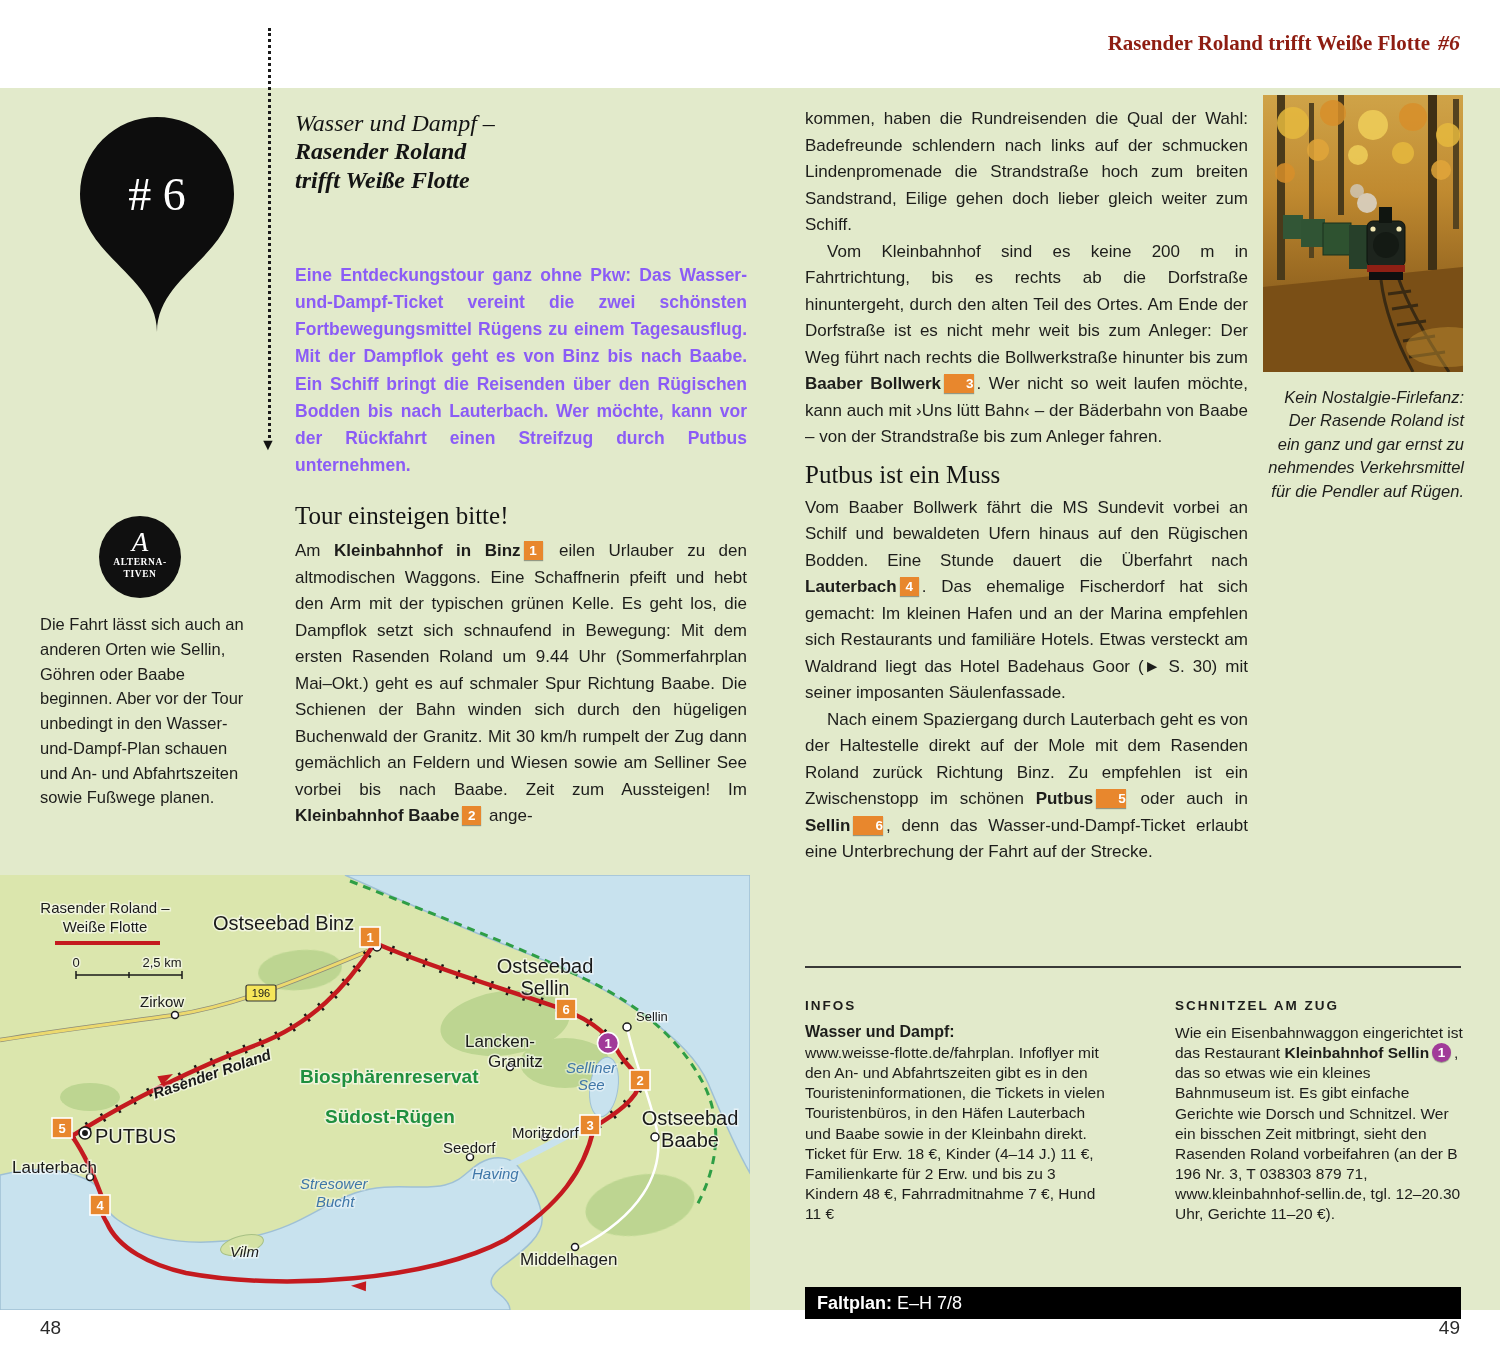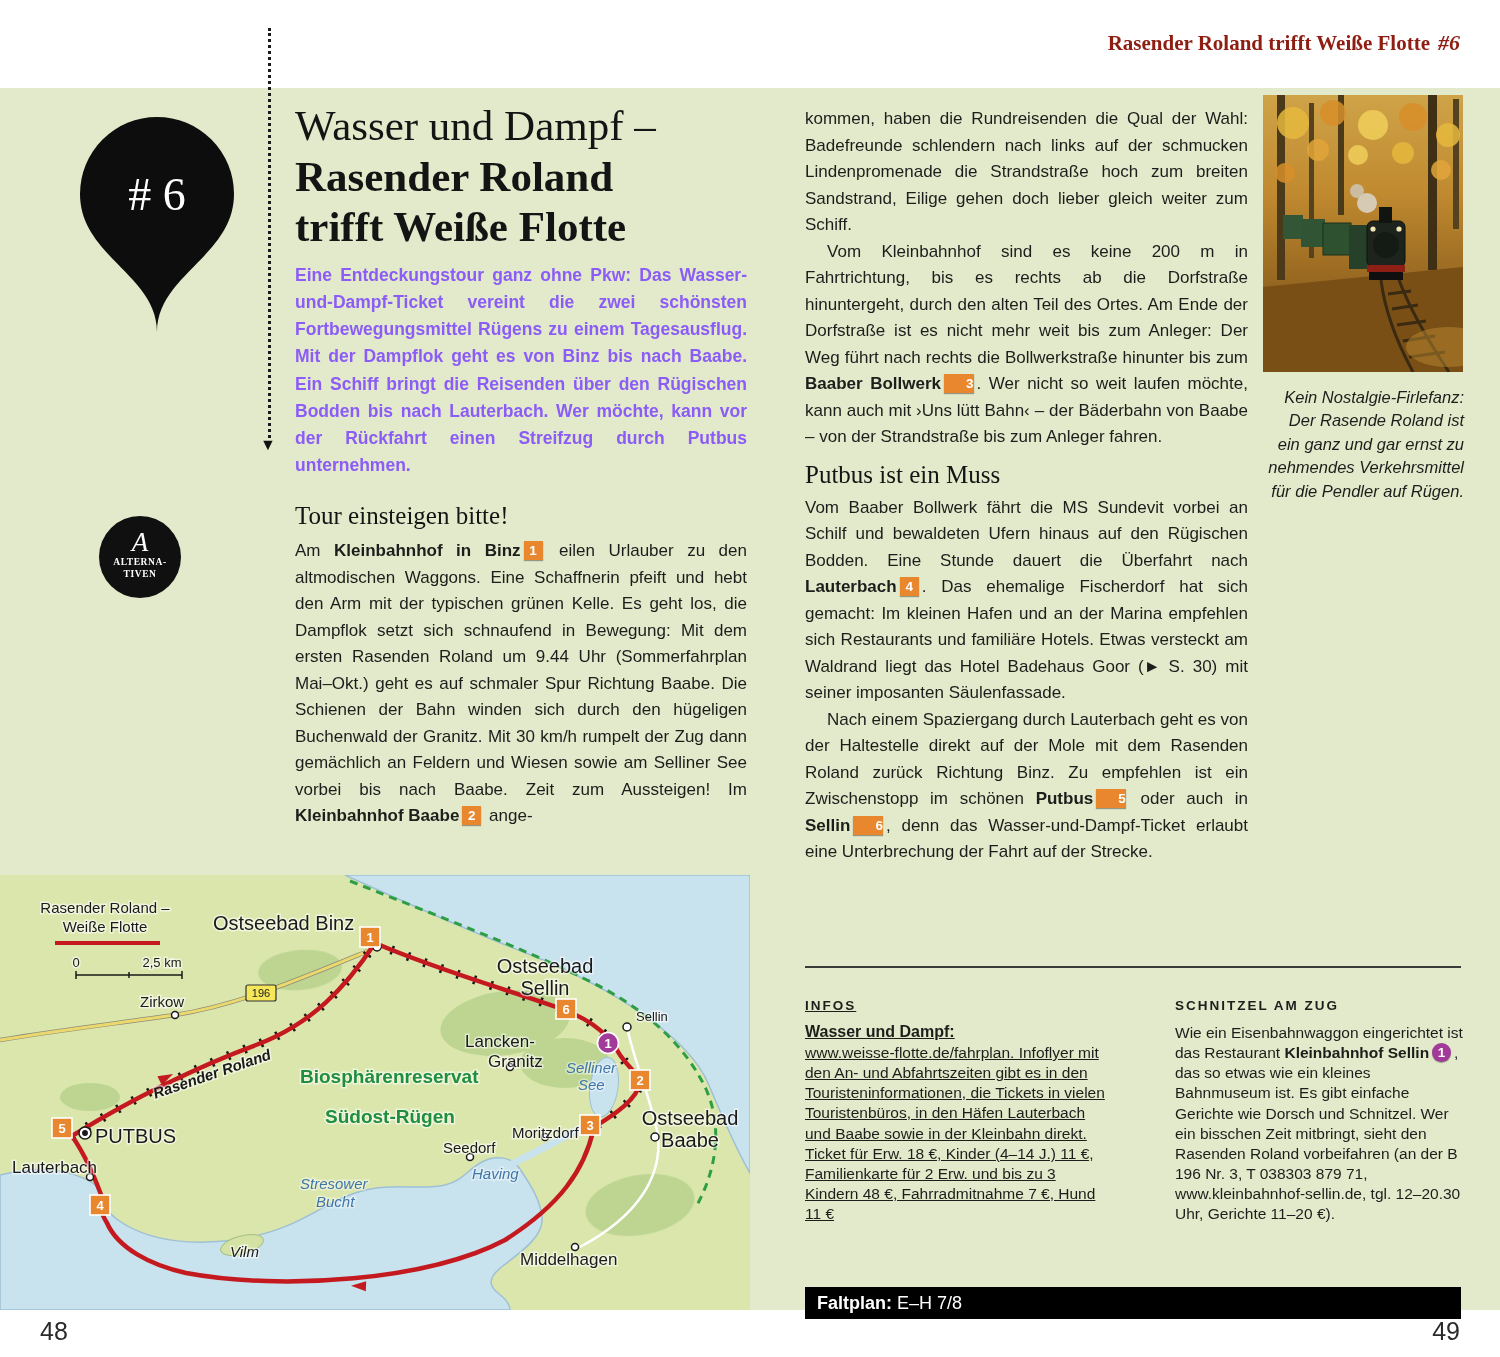--- a/index.html
+++ b/index.html
@@ -11,22 +11,22 @@
   .header{position:absolute;top:30px;right:40px;font-family:"Liberation Serif",serif;
           font-weight:bold;font-size:21px;color:#8e1d12;}
   .header .num{font-style:italic;margin-left:8px;font-size:22px;}
 
   
   .pin{position:absolute;left:70px;top:110px;width:175px;height:228px;}
   .dotline{position:absolute;left:268px;top:28px;height:410px;border-left:3px dotted #1a1a1a;}
   .dotarrow{position:absolute;left:260px;top:436px;font-size:16px;color:#111;}
 
   
-  .title{position:absolute;left:295px;top:101px;font-family:"Liberation Serif",serif;
-         font-size:43px;line-height:1.18;color:#141414;}
+  .title{position:absolute;left:295px;top:109px;font-family:"Liberation Serif",serif;
+         font-size:24px;line-height:1.18;color:#141414;font-style:italic;}
   .title .t1{font-weight:normal;}
   .title .t2{font-weight:bold;}
   .intro{position:absolute;left:295px;top:262px;width:452px;font-weight:bold;font-size:17.5px;
          line-height:1.55;text-align:justify;color:#8b5cf6;}
 
   
   .altbadge{position:absolute;left:99px;top:516px;width:82px;height:82px;border-radius:50%;
             background:#101010;color:#fff;text-align:center;}
   .altbadge .a{font-family:"Liberation Serif",serif;font-style:italic;font-size:27px;line-height:1;margin-top:13px;}
   .altbadge .w{font-family:"Liberation Serif",serif;font-size:9.5px;font-weight:bold;
@@ -47,42 +47,42 @@
           margin:0 3px;box-shadow:0 1px 1px rgba(0,0,0,.35);}
   .marker.round{border-radius:50%;background:#a13a99;}
 
   
   .photo{position:absolute;left:1263px;top:95px;width:200px;height:277px;}
   .caption{position:absolute;left:1266px;top:386px;width:198px;font-style:italic;
            font-size:16.5px;line-height:1.42;text-align:right;}
 
   
   .rule{position:absolute;left:805px;top:966px;width:656px;height:2px;background:#3a3a38;}
-  .infos{position:absolute;left:805px;top:998px;width:305px;text-decoration:underline;}
+  .infos{position:absolute;left:805px;top:998px;width:305px;}
   .schnitzel{position:absolute;left:1175px;top:998px;width:288px;}
   .seclabel{font-size:13.5px;font-weight:bold;letter-spacing:2px;margin:0 0 10px 0;}
   .infotitle{font-size:16px;font-weight:bold;margin:0 0 2px 0;}
   .infotext{font-size:15.5px;line-height:1.3;margin:0;}
   .faltplan{position:absolute;left:805px;top:1287px;width:656px;height:32px;background:#000;
             color:#fff;font-size:18px;line-height:32px;padding-left:12px;box-sizing:border-box;}
 
   
   .mapwrap{position:absolute;left:0;top:875px;width:750px;height:435px;}
   .mapwrap svg text{font-family:"Liberation Sans",sans-serif;}
   .ml{fill:#1a1a1a;font-size:17px;paint-order:stroke;stroke:rgba(255,255,255,.55);stroke-width:3px;}
   .ml.big{font-size:20px;}
   .ml.med{font-size:15px;}
   .ml.small{font-size:13px;}
   .ml.blue{fill:#3f76a8;font-style:italic;stroke:rgba(255,255,255,.4);}
   .ml.green{fill:#1f8f3f;font-weight:bold;font-size:19px;}
   .ml.it{font-style:italic;}
   .mknum{fill:#fff;font-size:13px;font-weight:bold;}
 
   
-  .pn{position:absolute;top:1317px;font-size:25px;color:#2a2a2a;}
+  .pn{position:absolute;top:1317px;font-size:19px;color:#2a2a2a;}
   .pn.l{left:40px;} .pn.r{right:40px;}
 </style>
 </head>
 <body>
 
 <div class="page">
 
   <div class="green-bg"></div>
 
   <div class="header"><span>Rasender Roland trifft Weiße Flotte</span><span class="num">#6</span></div>
@@ -103,20 +103,21 @@
     <div class="t2">trifft Weiße Flotte</div>
   </div>
 
   <div class="intro">Eine Entdeckungstour ganz ohne Pkw: Das Wasser-und-Dampf-Ticket vereint die zwei schönsten Fortbewegungsmittel Rügens zu einem Tagesausflug. Mit der Dampflok geht es von Binz bis nach Baabe. Ein Schiff bringt die Reisenden über den Rügischen Bodden bis nach Lauterbach. Wer möchte, kann vor der Rückfahrt einen Streifzug durch Putbus unternehmen.</div>
 
   <div class="altbadge">
     <div class="a">A</div>
     <div class="w">ALTERNA-</div>
     <div class="w">TIVEN</div>
   </div>
+  <div class="alttext">Die Fahrt lässt sich auch an anderen Orten wie Sellin, Göhren oder Baabe beginnen. Aber vor der Tour unbedingt in den Wasser-und-Dampf-Plan schauen und An- und Abfahrtszeiten sowie Fußwege planen.</div>
 
   <div class="col1">
     <h3 class="subhead">Tour einsteigen bitte!</h3>
     <p class="bodyp"><span>Am </span><strong>Kleinbahnhof in Binz</strong><span class="marker">1</span><span> eilen Urlauber zu den altmodischen Waggons. Eine Schaffnerin pfeift und hebt den Arm mit der typischen grünen Kelle. Es geht los, die Dampflok setzt sich schnaufend in Bewegung: Mit dem ersten Rasenden Roland um 9.44 Uhr (Sommerfahrplan Mai–Okt.) geht es auf schmaler Spur Richtung Baabe. Die Schienen der Bahn winden sich durch den hügeligen Buchenwald der Granitz. Mit 30 km/h rumpelt der Zug dann gemächlich an Feldern und Wiesen sowie am Selliner See vorbei bis nach Baabe. Zeit zum Aussteigen! Im </span><strong>Kleinbahnhof Baabe</strong><span class="marker">2</span><span> ange-</span></p>
   </div>
 
   <div class="col2">
     <p class="bodyp">kommen, haben die Rundreisenden die Qual der Wahl: Badefreunde schlendern nach links auf der schmucken Lindenpromenade die Strandstraße hoch zum breiten Sandstrand, Eilige gehen doch lieber gleich weiter zum Schiff.</p>
     <p class="bodyp indent"><span>Vom Kleinbahnhof sind es keine 200 m in Fahrtrichtung, bis es rechts ab die Dorfstraße hinuntergeht, durch den alten Teil des Ortes. Am Ende der Dorfstraße ist es nicht mehr weit bis zum Anleger: Der Weg führt nach rechts die Bollwerkstraße hinunter bis zum </span><strong>Baaber Bollwerk</strong><span class="marker">3</span><span>. Wer nicht so weit laufen möchte, kann auch mit ›Uns lütt Bahn‹ – der Bäderbahn von Baabe – von der Strandstraße bis zum Anleger fahren.</span></p>
     <h3 class="subhead mid">Putbus ist ein Muss</h3>

